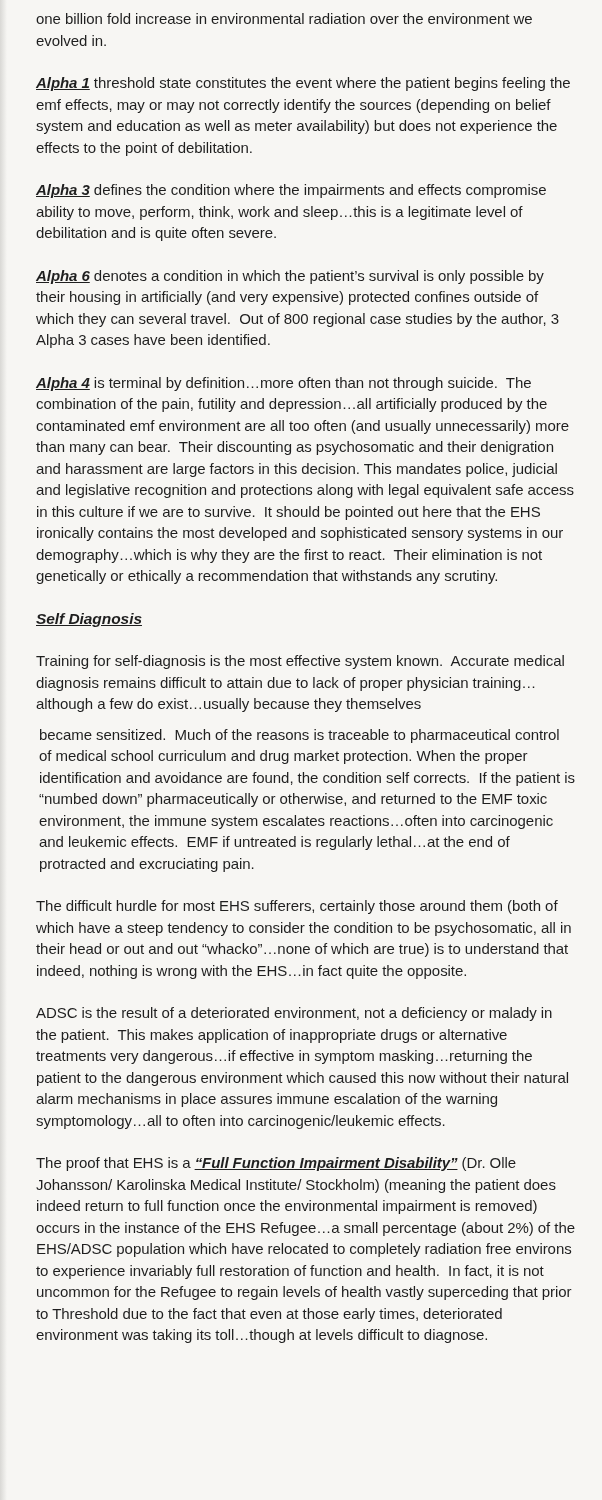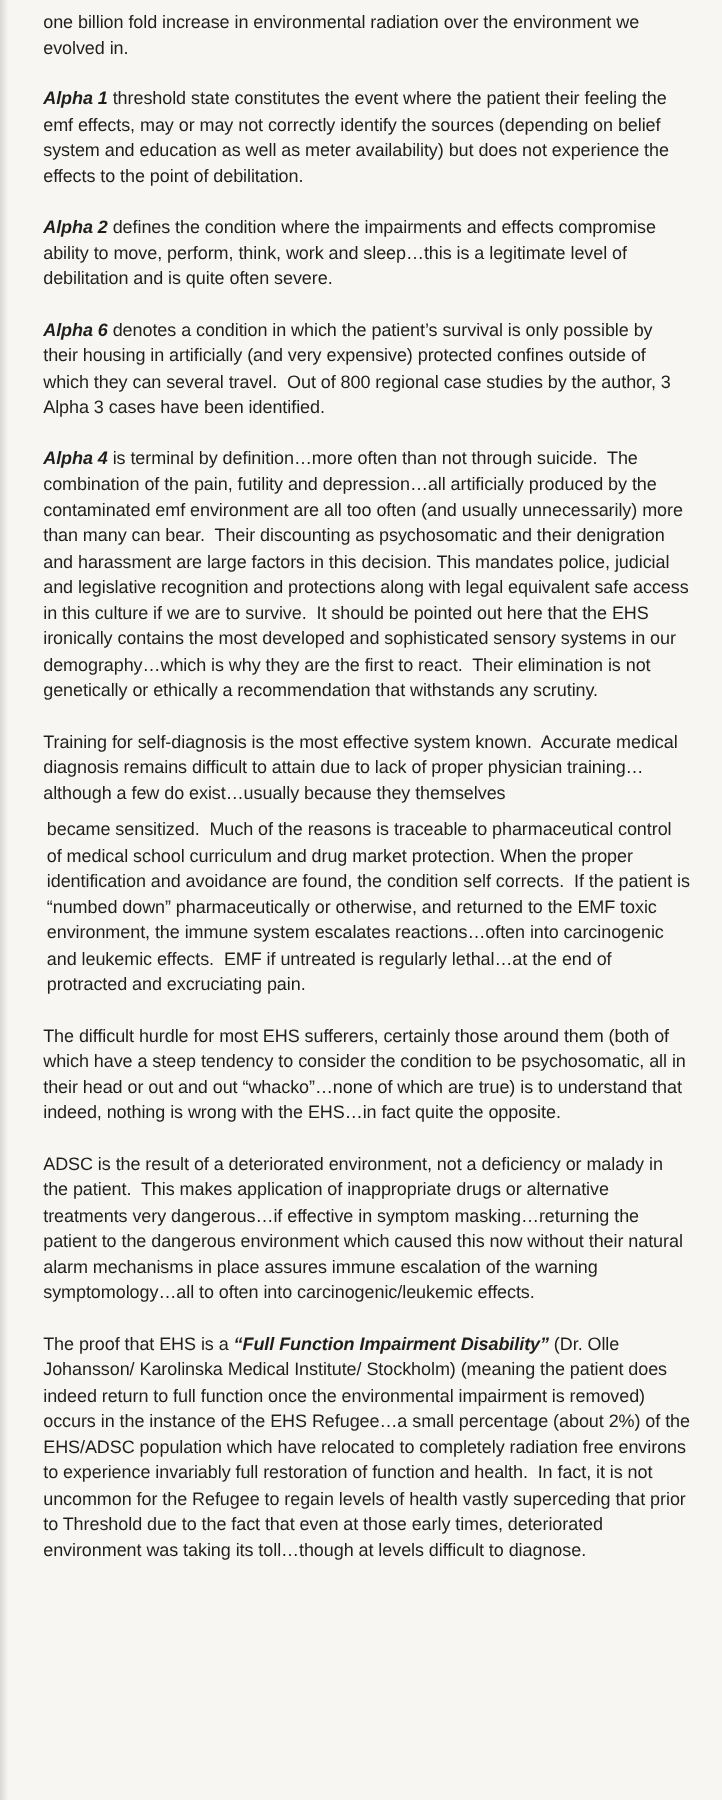--- a/index.html
+++ b/index.html
@@ -46,30 +46,32 @@
     margin-top: -12px;
     padding-left: 3px;
   }
   .run {
     font-style: normal;
     font-weight: 400;
   }
   .run.bi {
     font-weight: bold;
     font-style: italic;
+    text-decoration: underline;
   }
 </style>
 </head>
 <body>
 
 <div class="scan-edge"></div>
 <div class="page">
     <p class="block"><span class="run">one billion fold increase in environmental radiation over the environment we evolved in.</span></p>
-    <p class="block"><span class="run bi">Alpha 1</span><span class="run"> threshold state constitutes the event where the patient their feeling the emf effects, may or may not correctly identify the sources (depending on belief system and education as well as meter availability) but does not experience the effects to the point of debilitation.</span></p>
-    <p class="block"><span class="run bi">Alpha 2</span><span class="run"> defines the condition where the impairments and effects compromise ability to move, perform, think, work and sleep…this is a legitimate level of debilitation and is quite often severe.</span></p>
+    <p class="block"><span class="run bi">Alpha 1</span><span class="run"> threshold state constitutes the event where the patient begins feeling the emf effects, may or may not correctly identify the sources (depending on belief system and education as well as meter availability) but does not experience the effects to the point of debilitation.</span></p>
+    <p class="block"><span class="run bi">Alpha 3</span><span class="run"> defines the condition where the impairments and effects compromise ability to move, perform, think, work and sleep…this is a legitimate level of debilitation and is quite often severe.</span></p>
     <p class="block"><span class="run bi">Alpha 6</span><span class="run"> denotes a condition in which the patient’s survival is only possible by their housing in artificially (and very expensive) protected confines outside of which they can several travel.  Out of 800 regional case studies by the author, 3 Alpha 3 cases have been identified.</span></p>
     <p class="block"><span class="run bi">Alpha 4</span><span class="run"> is terminal by definition…more often than not through suicide.  The combination of the pain, futility and depression…all artificially produced by the contaminated emf environment are all too often (and usually unnecessarily) more than many can bear.  Their discounting as psychosomatic and their denigration and harassment are large factors in this decision. This mandates police, judicial and legislative recognition and protections along with legal equivalent safe access in this culture if we are to survive.  It should be pointed out here that the EHS ironically contains the most developed and sophisticated sensory systems in our demography…which is why they are the first to react.  Their elimination is not genetically or ethically a recommendation that withstands any scrutiny.</span></p>
+    <h2 class="block"><span class="run bi">Self Diagnosis</span></h2>
     <p class="block"><span class="run">Training for self-diagnosis is the most effective system known.  Accurate medical diagnosis remains difficult to attain due to lack of proper physician training…although a few do exist…usually because they themselves</span></p>
     <p class="block tight"><span class="run">became sensitized.  Much of the reasons is traceable to pharmaceutical control of medical school curriculum and drug market protection. When the proper identification and avoidance are found, the condition self corrects.  If the patient is “numbed down” pharmaceutically or otherwise, and returned to the EMF toxic environment, the immune system escalates reactions…often into carcinogenic and leukemic effects.  EMF if untreated is regularly lethal…at the end of protracted and excruciating pain.</span></p>
     <p class="block"><span class="run">The difficult hurdle for most EHS sufferers, certainly those around them (both of which have a steep tendency to consider the condition to be psychosomatic, all in their head or out and out “whacko”…none of which are true) is to understand that indeed, nothing is wrong with the EHS…in fact quite the opposite.</span></p>
     <p class="block"><span class="run">ADSC is the result of a deteriorated environment, not a deficiency or malady in the patient.  This makes application of inappropriate drugs or alternative treatments very dangerous…if effective in symptom masking…returning the patient to the dangerous environment which caused this now without their natural alarm mechanisms in place assures immune escalation of the warning symptomology…all to often into carcinogenic/leukemic effects.</span></p>
     <p class="block"><span class="run">The proof that EHS is a </span><span class="run bi">“Full Function Impairment Disability”</span><span class="run"> (Dr. Olle Johansson/ Karolinska Medical Institute/ Stockholm) (meaning the patient does indeed return to full function once the environmental impairment is removed) occurs in the instance of the EHS Refugee…a small percentage (about 2%) of the EHS/ADSC population which have relocated to completely radiation free environs to experience invariably full restoration of function and health.  In fact, it is not uncommon for the Refugee to regain levels of health vastly superceding that prior to Threshold due to the fact that even at those early times, deteriorated environment was taking its toll…though at levels difficult to diagnose.</span></p>
   </div>
 
 </body></html>

